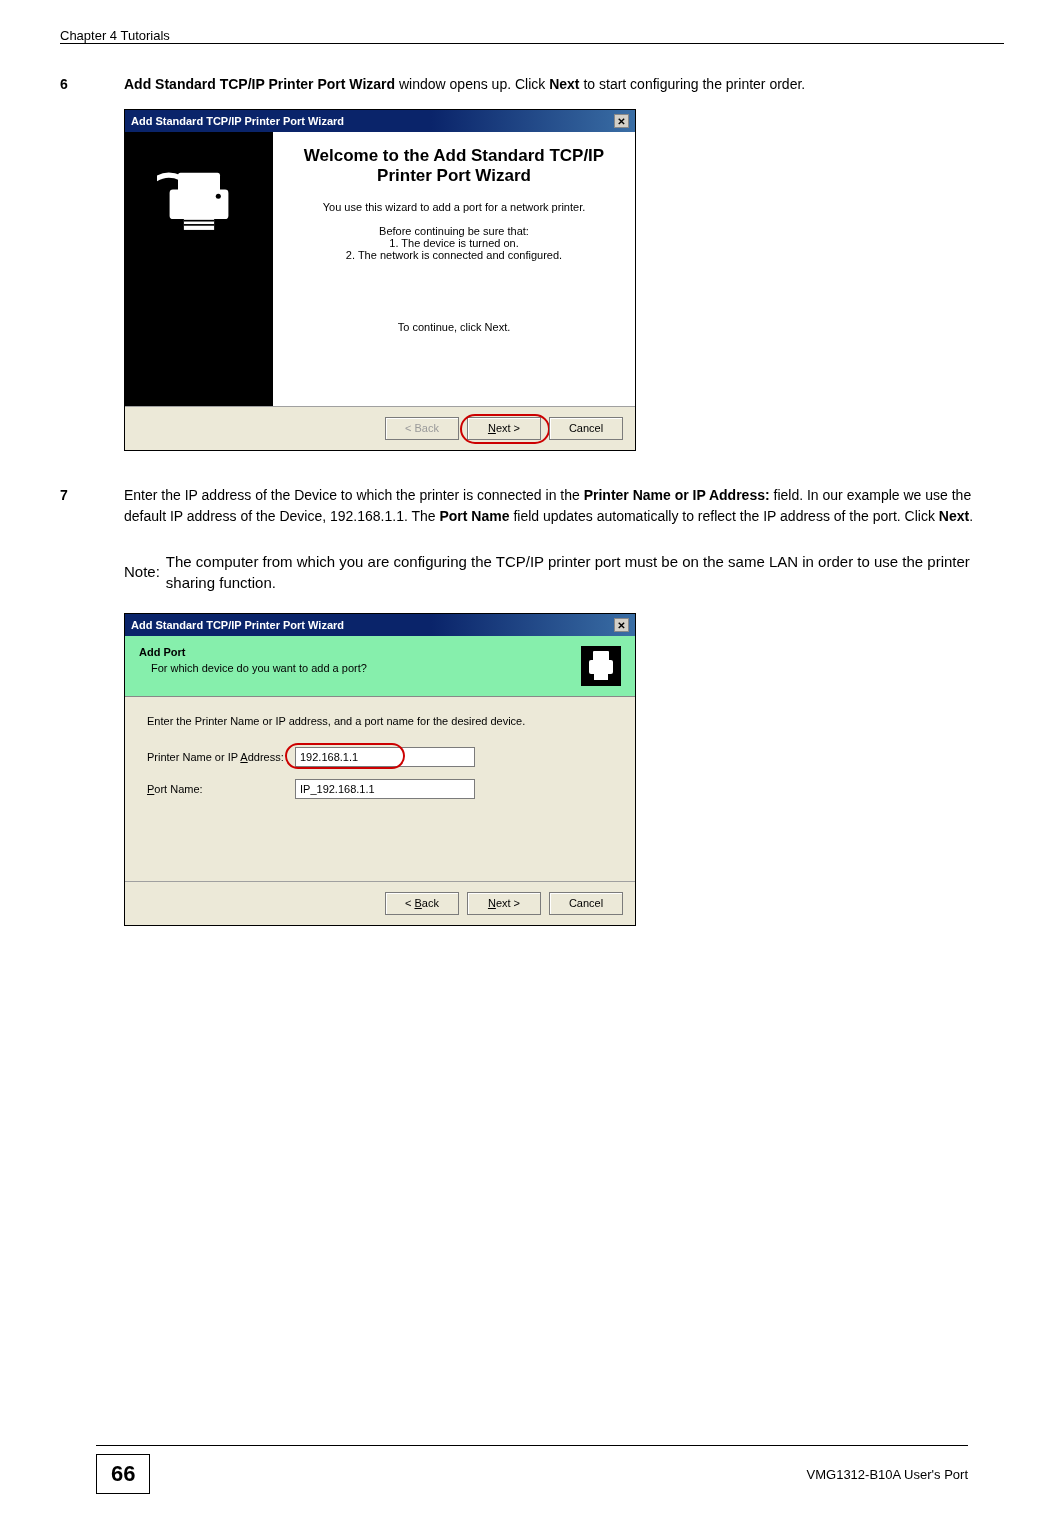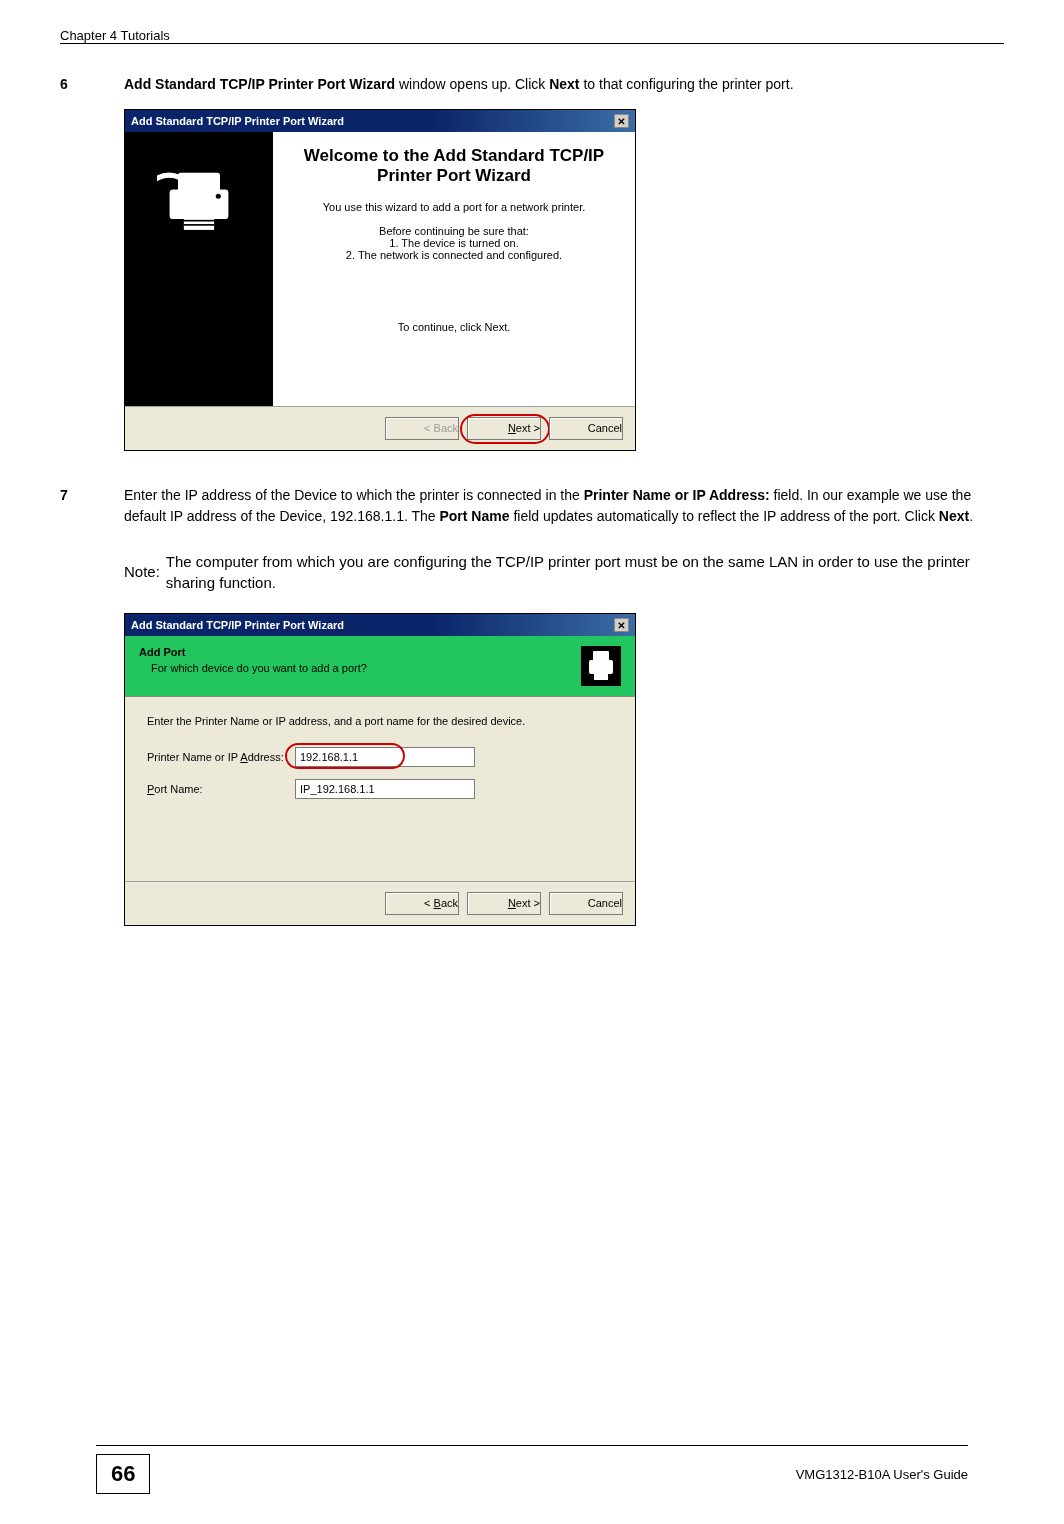--- a/index.html
+++ b/index.html
@@ -110,41 +110,41 @@
     background: #ece9d8;
     border-top: 1px solid #a0a0a0;
   }
   .btn {
     width: 74px; height: 23px;
     font-size: 11px;
     background: #ece9d8;
     border: 1px solid #7b7b7b;
     box-shadow: 1px 1px 0 #fff inset;
     cursor: pointer;
-    text-align: right;
+    text-align: center;
     line-height: 21px;
     position: relative;
   }
   .btn.disabled { color: #9a9a9a; }
   .btn .u { text-decoration: underline; }
   .red-oval {
     position: absolute;
     top: -4px; left: -8px;
     width: 90px; height: 30px;
     border: 2px solid #cc0000;
     border-radius: 20px;
     pointer-events: none;
   }
 
   
   .printer-icon-svg { width: 84px; height: 84px; }
 
   
   .dlg2-head {
-    background: #22c55e;
+    background: #86efac;
     padding: 10px 14px 10px 14px;
     display: flex;
     justify-content: space-between;
     border-bottom: 1px solid #888;
   }
   .dlg2-head-left { font-size: 11px; }
   .dlg2-head-title { font-weight: bold; margin-bottom: 4px; }
   .dlg2-head-sub { margin-left: 12px; }
   .dlg2-body {
     background: #ece9d8;
@@ -201,21 +201,21 @@
 </head>
 <body>
 
 <div class="page">
   <div class="running-head">Chapter 4 Tutorials</div>
   <hr class="hr">
 
   <div class="step-row">
     <div class="step-num">6</div>
     <div class="step-body">
-      <b>Add Standard TCP/IP Printer Port Wizard</b><span> window opens up. Click </span><b>Next</b><span> to that configuring the printer port.</span>
+      <b>Add Standard TCP/IP Printer Port Wizard</b><span> window opens up. Click </span><b>Next</b><span> to start configuring the printer order.</span>
     </div>
   </div>
 
   <div class="dlg">
     <div class="dlg-title">
       <span>Add Standard TCP/IP Printer Port Wizard</span>
       <div class="dlg-close">✕</div>
     </div>
     <div class="dlg1-body">
       <div class="dlg1-left">
@@ -306,15 +306,15 @@
       </div>
       <div class="btn">Cancel</div>
     </div>
   </div>
 </div>
 
 <div class="page-footer">
   <hr class="hr2">
   <div class="page-footer-row">
     <div class="page-num-box">66</div>
-    <div class="guide-name">VMG1312-B10A User's Guide</div>
+    <div class="guide-name">VMG1312-B10A User's Port</div>
   </div>
 </div>
 
 </body></html>

